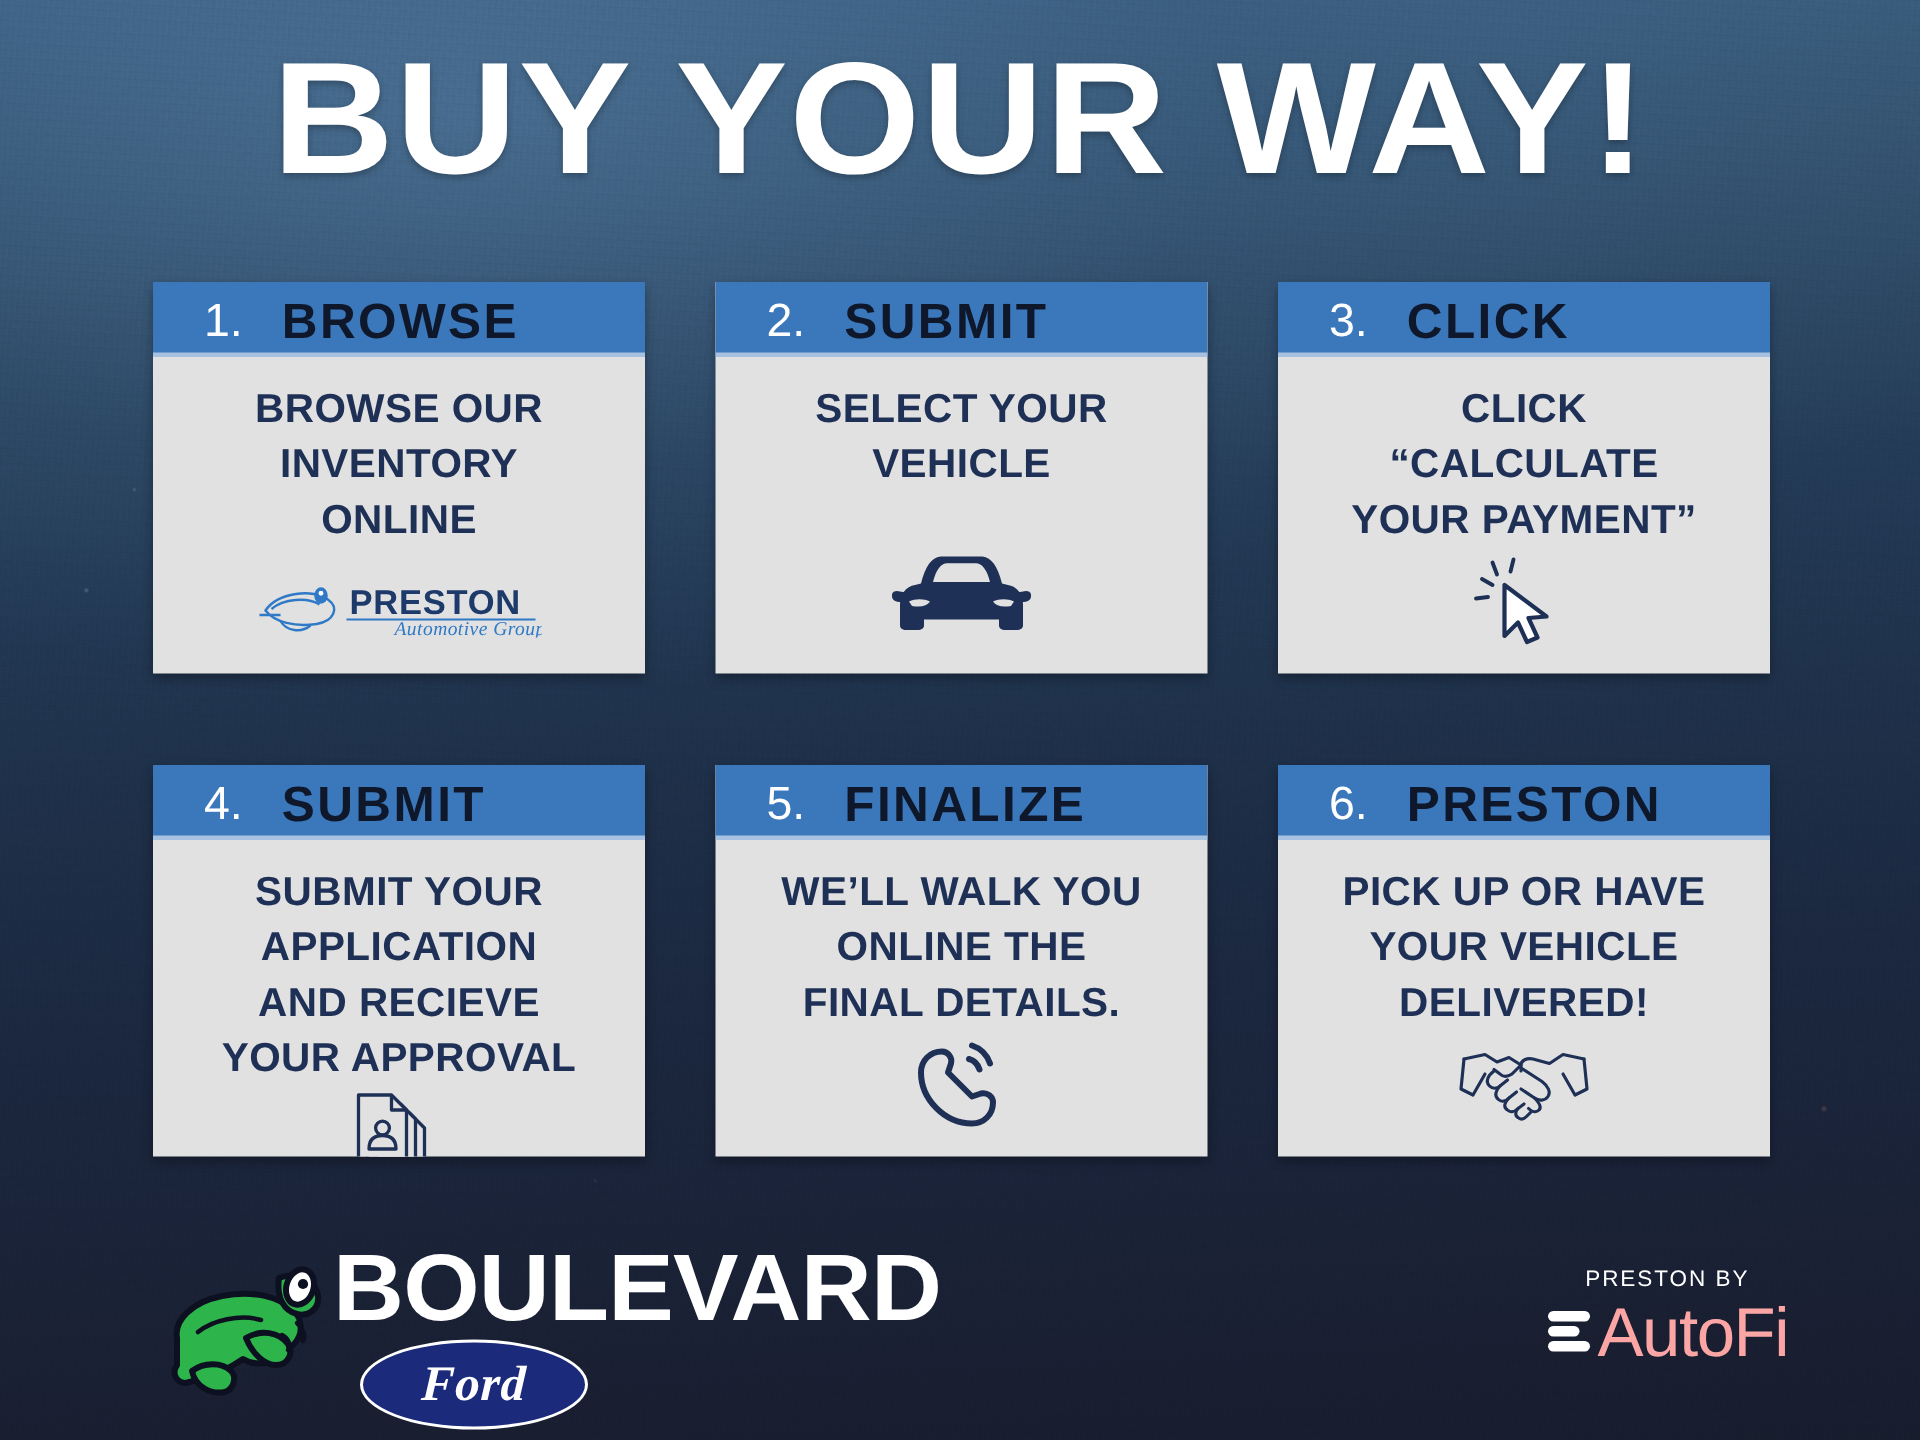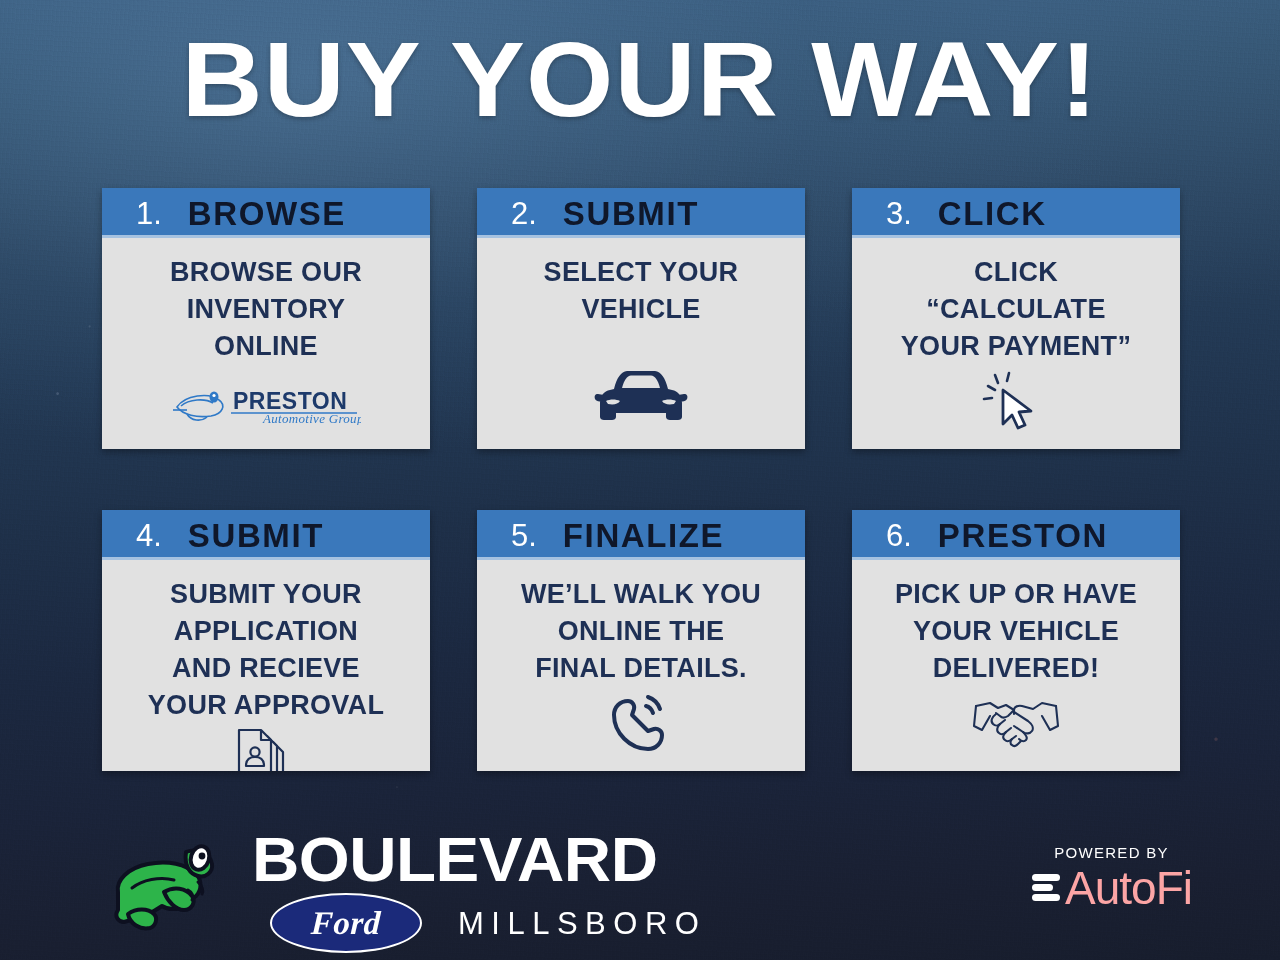--- a/index.html
+++ b/index.html
@@ -137,21 +137,21 @@
   
   #footer {
     position:absolute;
     left:0; bottom:0; width:100%; height:148px;
   }
   #blvd {
     position:absolute; left:112px; top:10px;
     display:flex; align-items:flex-start;
   }
   #frog { width:110px; height:108px; flex:0 0 auto; margin-top:8px; }
-  #blvd-txt { position:relative; margin-left:30px; }
+  #blvd-txt { position:relative; margin-left:0; }
   #blvd-word {
     color:#ffffff;
     font-weight:700;
     font-size:63px;
     line-height:1;
     letter-spacing:-0.5px;
     transform:scaleX(1.04);
     transform-origin:left center;
     margin-top:6px;
   }
@@ -392,27 +392,26 @@
       </g>
       <circle cx="90" cy="26" r="3.4" fill="#0d1020"></circle>
     </svg>
 
     <div id="blvd-txt">
       <div id="blvd-word">BOULEVARD</div>
       <div id="blvd-row2">
         <div id="ford-oval">
           <span id="ford-word">Ford</span>
         </div>
-        <div id="millsboro">MILLSBORO</div>
       </div>
     </div>
   </div>
 
   <div id="autofi">
-    <div id="powered">POWERED BY</div>
+    <div id="powered">PRESTON BY</div>
     <div id="autofi-mark">
       <svg id="autofi-bars" viewBox="0 0 30 36">
         <g fill="#ffffff">
           <rect x="1" y="4" width="28" height="7" rx="3.5"></rect>
           <rect x="1" y="14" width="21" height="7" rx="3.5"></rect>
           <rect x="1" y="24" width="28" height="7" rx="3.5"></rect>
         </g>
       </svg>
       <span id="autofi-word">AutoFi</span>
     </div>

